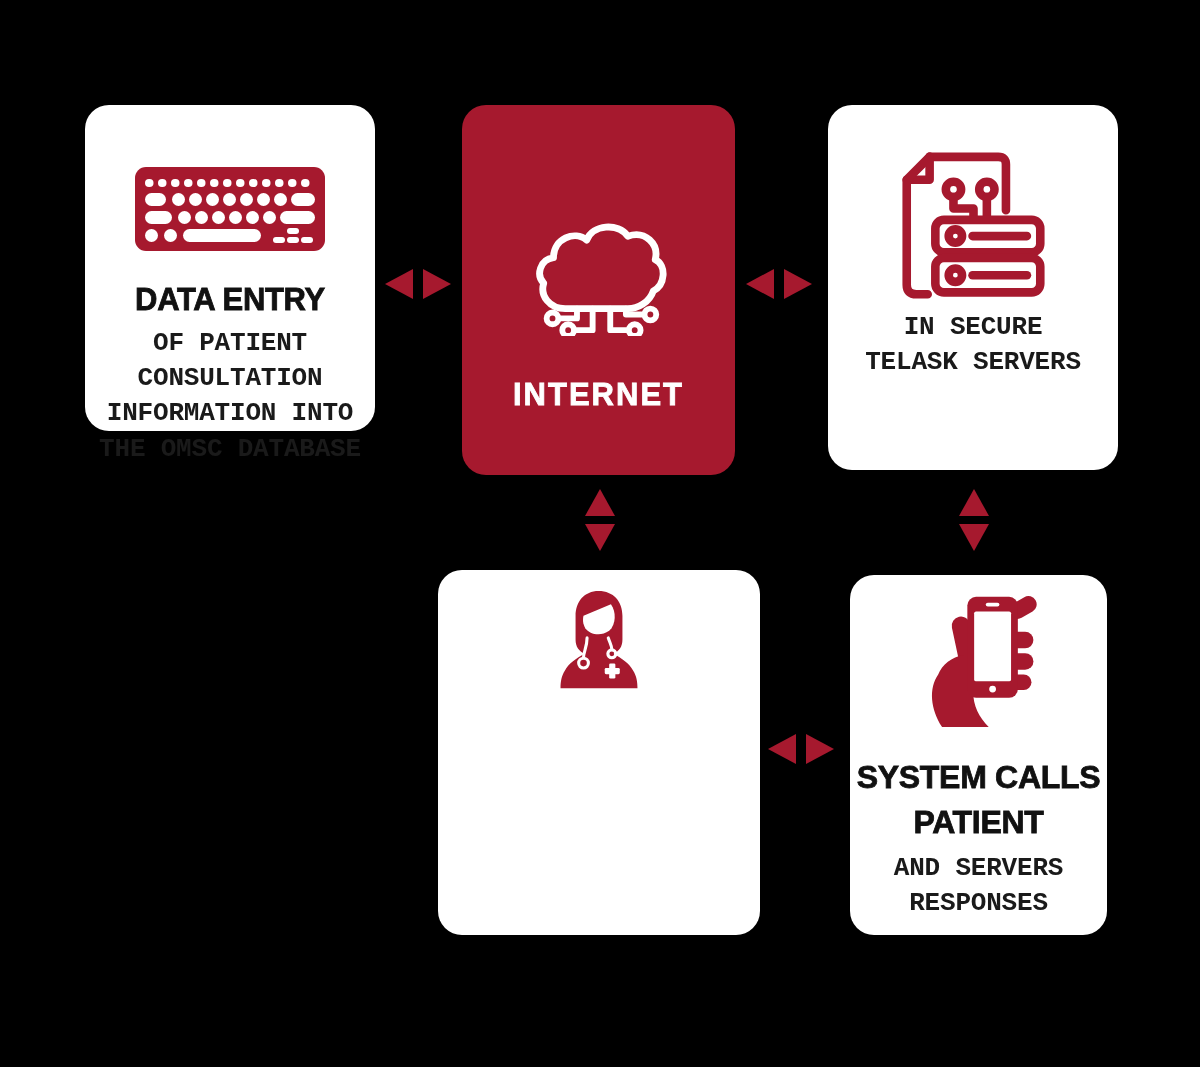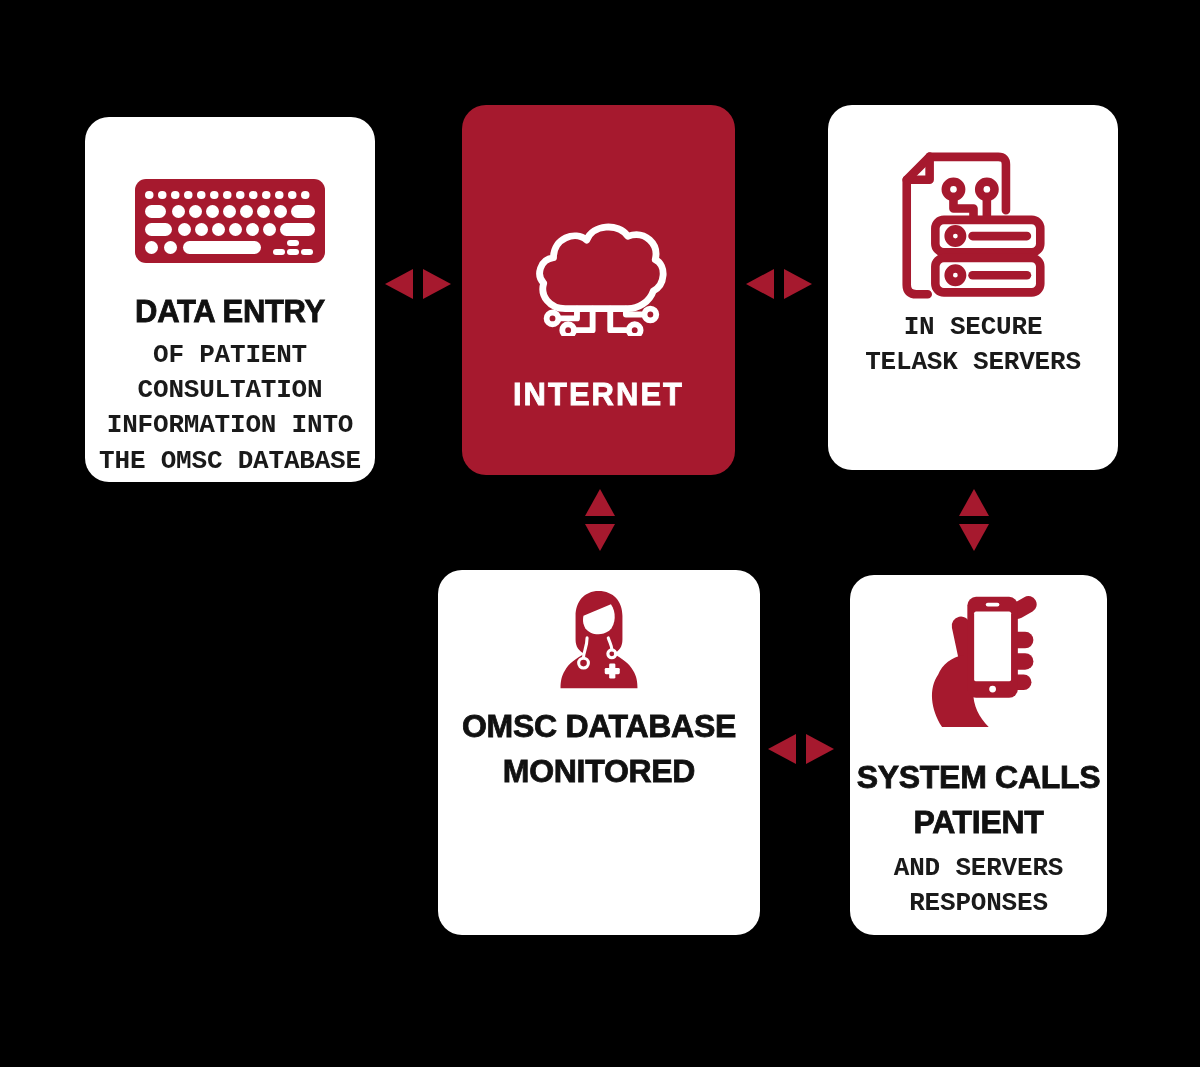--- a/index.html
+++ b/index.html
@@ -25,21 +25,21 @@
     -webkit-text-stroke:0.8px var(--heading);
     letter-spacing:-0.3px;white-space:pre-line;line-height:1.25;
   }
   .body{
     margin:0;font-weight:bold;color:var(--body-text);
     white-space:pre-line;letter-spacing:-0.2px;font-family:Liberation Mono, monospace;
   }
   .icon{display:block;line-height:0;}
 
   
-  #card-data-entry{left:85px;top:117px;width:290px;height:365px;padding-top:62px;}
+  #card-data-entry{left:85px;top:105px;width:290px;height:326px;padding-top:62px;}
   #card-data-entry .title{margin-top:30px;font-size:31px;}
   #card-data-entry .body{margin-top:6px;font-size:26px;line-height:1.36;}
 
   
   #card-internet{left:462px;top:105px;width:273px;height:370px;padding-top:94px;}
   #card-internet .title{
     margin-top:40px;font-size:31px;letter-spacing:2px;
     color:var(--card);-webkit-text-stroke:0.8px var(--card);
   }
 
@@ -188,22 +188,20 @@
           <circle cx="30" cy="82.5" r="5.5"></circle>
           <path d="M58,54 C60,60 62,63 62,67"></path>
           <circle cx="62" cy="72" r="4.5"></circle>
         </g>
         <g class="fill-white">
           <rect x="54" y="88" width="17" height="7" rx="1.5"></rect>
           <rect x="59" y="83" width="7" height="17" rx="1.5"></rect>
         </g>
       </svg>
     </span>
-    <h2 class="title">OMSC DATABASE
-MONITORED</h2>
   </section>
 
   <section class="card" id="card-system">
     <span class="icon">
       <svg width="120" height="136" viewBox="0 0 120 140">
         <g class="fill-accent">
           <rect x="92" y="16" width="30" height="17" rx="8.5" transform="rotate(-30 92 24)"></rect>
           <rect x="86" y="42" width="30" height="17" rx="8.5"></rect>
           <rect x="86" y="64" width="30" height="17" rx="8.5"></rect>
           <rect x="86" y="86" width="28" height="16" rx="8"></rect>

